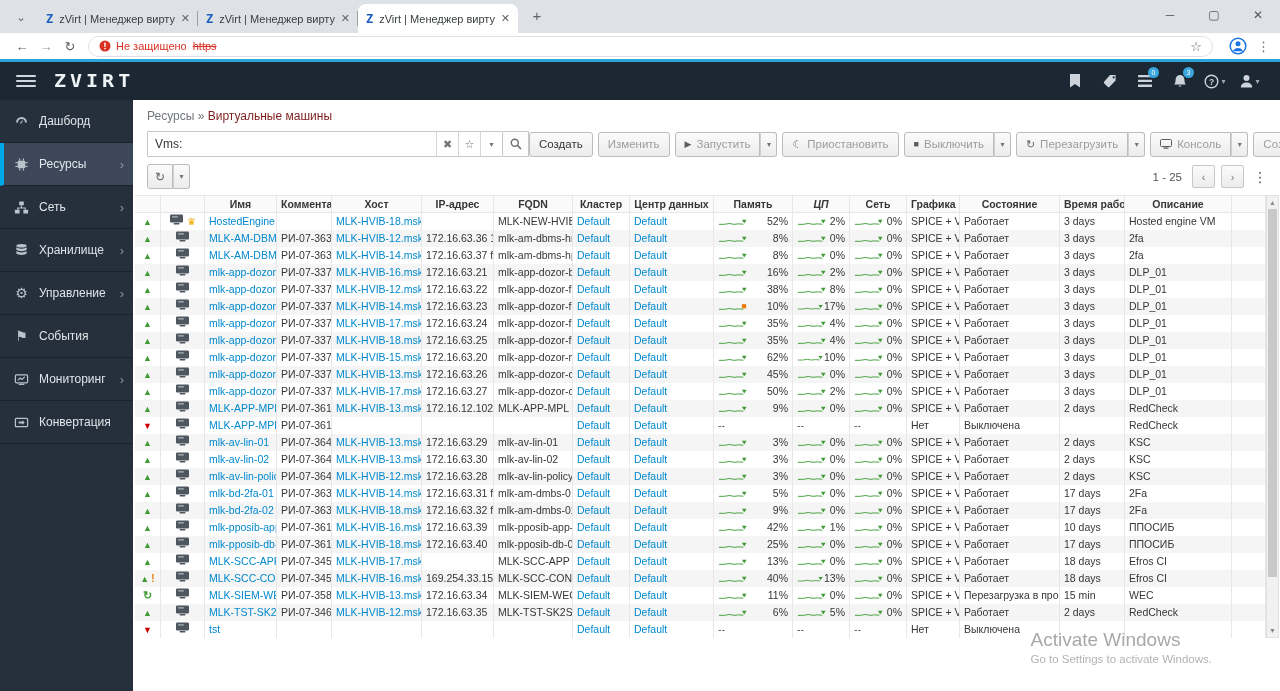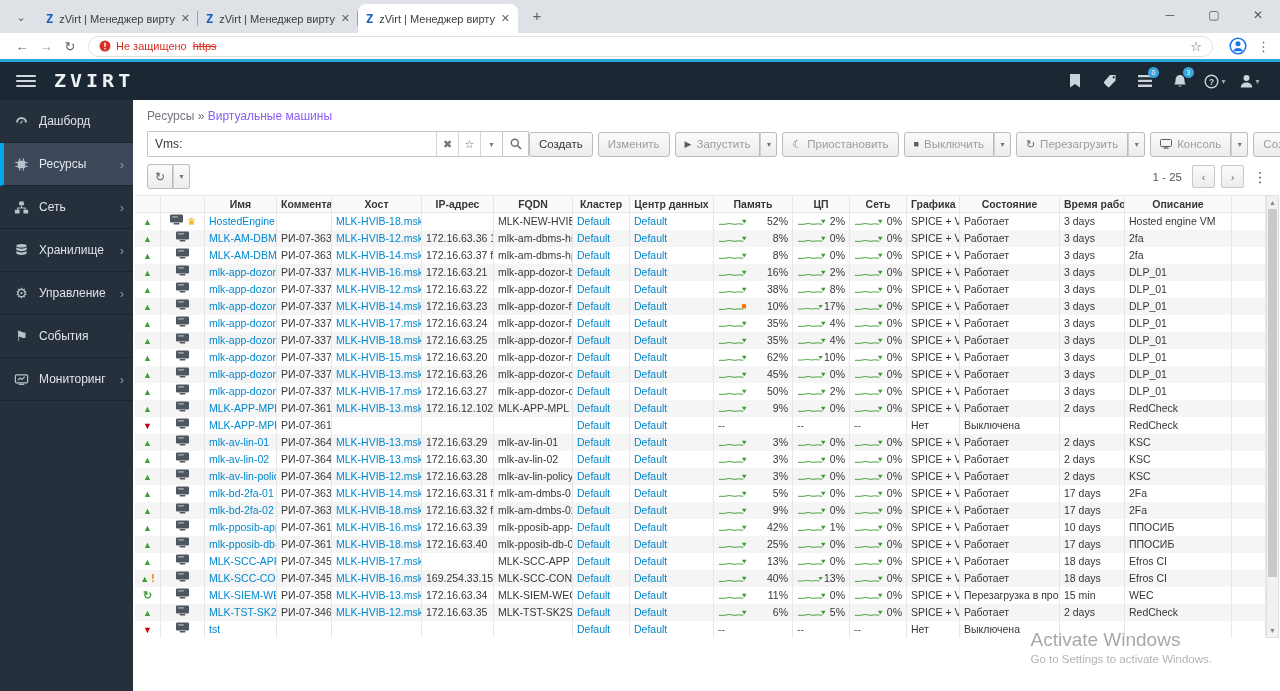--- a/index.html
+++ b/index.html
@@ -42,21 +42,21 @@
   
   .mainrow { display:flex; height:591px; }
   .sidebar { width:133px; background:#262f3c; flex:none; }
   .sb-item { height:43px; display:flex; align-items:center; gap:9px; padding-left:13px; color:#dfe5ea; font-size:12px; border-bottom:1px solid #1b242e; cursor:pointer; }
   .sb-item.active { background:#3c4859; border-left:4px solid #00a8e8; padding-left:9px; }
   .sb-ico { width:17px; text-align:center; color:#b9c3cc; font-size:14px; flex:none; display:flex; justify-content:center; }
   .sb-chev { margin-left:auto; margin-right:9px; color:#8f9aa5; font-size:13px; }
 
   .content { flex:1; background:#fff; position:relative; overflow:hidden; }
   .breadcrumb { padding:9px 0 7px 14px; font-size:12px; color:#72767b; }
-  .breadcrumb .crumb-link { color:#8b5cf6; }
+  .breadcrumb .crumb-link { color:#7f1d1d; }
   .controls { display:flex; align-items:center; padding:1px 8px 7px 14px; }
   .searchwrap { display:flex; height:26px; }
   .searchbox { width:356px; border:1px solid #c7c7c7; border-radius:1px; display:flex; align-items:center; background:#fff; }
   .searchbox label { padding:0 4px 0 7px; font-size:12px; color:#363636; }
   .searchbox input { flex:1; border:none; outline:none; font-size:12px; min-width:10px; }
   .sb-btn { width:22px; height:100%; border-left:1px solid #d7d7d7; display:flex; align-items:center; justify-content:center; color:#72767b; font-size:11px; }
   .mag-btn { width:26px; height:26px; border:1px solid #c7c7c7; border-left:none; display:flex; align-items:center; justify-content:center; background:#fdfdfd; }
 
   .toolbar { margin-left:auto; display:flex; align-items:center; gap:5px; }
   .btn { height:25px; padding:0 9px; border:1px solid #bcbcbc; border-radius:3px; background:linear-gradient(#fbfbfb,#ececec); font-size:11.5px; color:#363636; display:flex; align-items:center; gap:5px; white-space:nowrap; }
@@ -271,20 +271,29 @@
         <span class="sb-ico">
           <svg width="15" height="15" viewBox="0 0 16 16">
             <rect x="1.5" y="3" width="13" height="8.5" rx="1" fill="none" stroke="#b9c3cc" stroke-width="1.3"></rect>
             <polyline points="4,9 6.5,6.5 8.5,8 11.5,5" fill="none" stroke="#b9c3cc" stroke-width="1.2"></polyline>
             <rect x="5" y="12.5" width="6" height="1.3" fill="#b9c3cc"></rect>
           </svg>
         </span>
         <span>Мониторинг</span>
         <span class="sb-chev">›</span>
       </div>
+      <div class="sb-item">
+        <span class="sb-ico">
+          <svg width="15" height="15" viewBox="0 0 16 16">
+            <rect x="1.5" y="3.5" width="13" height="9" rx="1" fill="none" stroke="#b9c3cc" stroke-width="1.3"></rect>
+            <path d="M5 7h4V5.6L11.4 8 9 10.4V9H5z" fill="#b9c3cc"></path>
+          </svg>
+        </span>
+        <span>Конвертация</span>
+      </div>
     </div>
 
   <div class="content">
     <div class="breadcrumb">
       <span>Ресурсы</span>
       <span>»</span>
       <span class="crumb-link">Виртуальные машины</span>
     </div>
 
     <div class="controls">
@@ -374,21 +383,21 @@
             <div class="cell" style="width: 26px;"></div>
             <div class="cell" style="width: 44px;"></div>
             <div class="cell" style="width: 72px;">Имя</div>
             <div class="cell" style="width: 55px;">Комментарий</div>
             <div class="cell" style="width: 90px;">Хост</div>
             <div class="cell" style="width: 72px;">IP-адрес</div>
             <div class="cell" style="width: 79px;">FQDN</div>
             <div class="cell" style="width: 57px;">Кластер</div>
             <div class="cell" style="width: 84px;">Центр данных</div>
             <div class="cell" style="width: 79px;">Память</div>
-            <div class="cell" style="width: 57px;">ЦП</div>
+            <div class="cell" style="width: 57px; font-style: italic;">ЦП</div>
             <div class="cell" style="width: 57px;">Сеть</div>
             <div class="cell" style="width: 53px;">Графика</div>
             <div class="cell" style="width: 100px;">Состояние</div>
             <div class="cell" style="width: 65px;">Время работы</div>
             <div class="cell" style="width: 107px;">Описание</div>
             <div class="cell" style="width: 34px;"></div>
           </div>
         <div id="tbody">
             <div class="trow">
               <div class="cell c-center" style="width: 26px;"><span class="st-up">▲</span></div>

